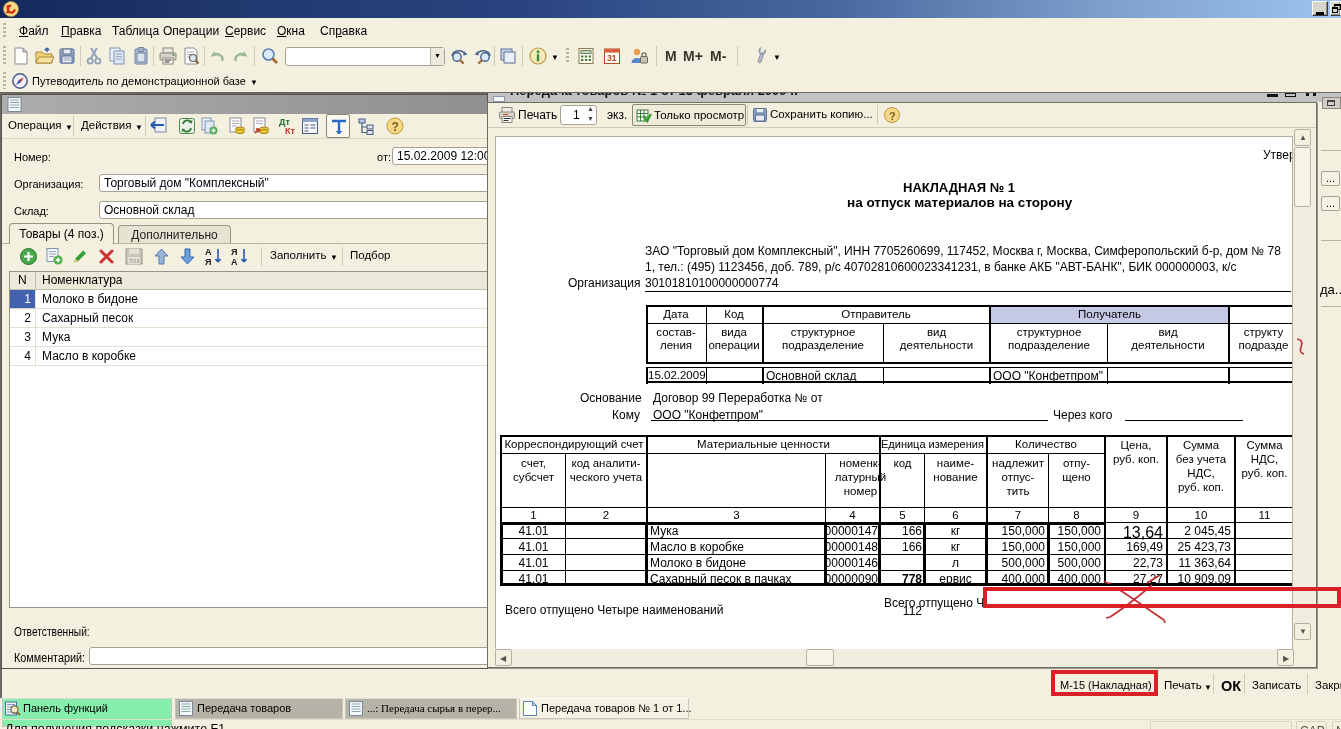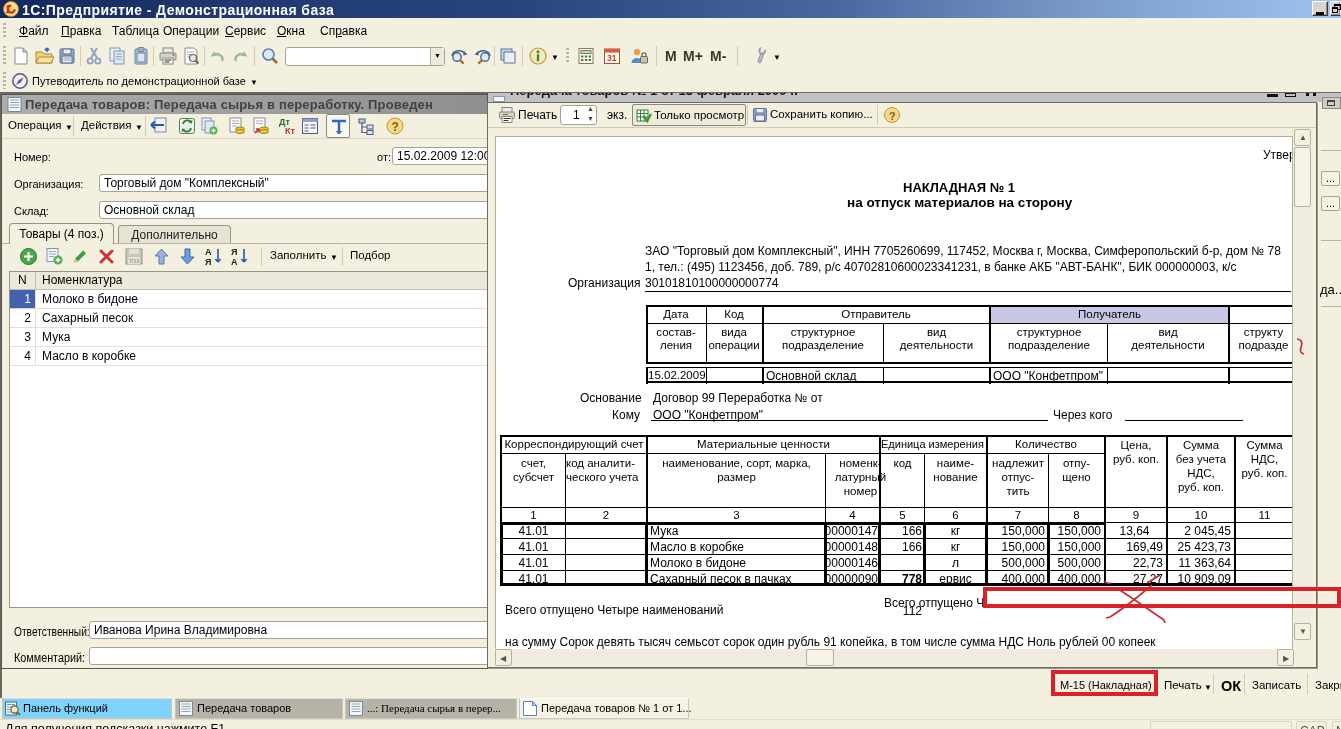--- a/index.html
+++ b/index.html
@@ -16,21 +16,20 @@
 </style></head>
 <body>
 
 <div class="abs" style="left:0;top:0;width:1341px;height:18px;background:linear-gradient(90deg,#15285c 0%,#20396f 18%,#28437e 38%,#49679f 62%,#7d9ecb 82%,#9ec4ef 100%);">
   <svg class="abs" style="left:3px;top:1px" width="16" height="16" viewBox="0 0 16 16">
     <circle cx="8" cy="8" r="7.5" fill="#f8dc8c"></circle>
     <circle cx="8" cy="8" r="7.5" fill="none" stroke="#b98c3a" stroke-width="0.8"></circle>
     <text x="2.2" y="12" font-size="11" font-weight="bold" fill="#cc1f00" font-family="Liberation Sans">1</text>
     <path d="M8.2 3.6 a4.6 4.6 0 1 0 4.6 4.6 l-2.2 0 a2.4 2.4 0 1 1 -2.4 -2.4 z" fill="#d93010"></path>
   </svg>
-  <span class="abs nw" style="left:22px;top:2px;color:#fff;font-weight:bold;font-size:14px;letter-spacing:0.4px;">1С:Предприятие - Демонстрационная база</span>
   <div class="abs" style="left:1312px;top:1px;width:16px;height:15px;background:#d8d5cc;border:1px solid #fff;border-right-color:#3c3c3c;border-bottom-color:#3c3c3c;box-shadow:inset -1px -1px 0 #8a8a8a;">
     <div class="abs" style="left:3px;top:10px;width:8px;height:3px;background:#000;"></div>
   </div>
   <div class="abs" style="left:1330px;top:1px;width:11px;height:15px;background:#d8d5cc;border:1px solid #fff;border-bottom-color:#3c3c3c;box-shadow:inset -1px -1px 0 #8a8a8a;">
     <div class="abs" style="left:3px;top:2px;width:7px;height:6px;border:1px solid #000;border-top-width:2px;"></div>
     <div class="abs" style="left:1px;top:5px;width:6px;height:6px;border:1px solid #000;border-top-width:2px;background:#d8d5cc;"></div>
   </div>
 </div>
 
 <div class="abs" style="left:0;top:18px;width:1341px;height:25px;font-size:12px;">
@@ -186,21 +185,20 @@
 <div class="abs" style="left:0;top:92px;width:1341px;height:2px;background:#696962;"></div>
 <div class="abs" style="left:0;top:92px;width:2px;height:606px;background:#696962;"></div>
 
 <div class="abs" style="left:1px;top:94px;width:489px;height:575px;background:#f3f0e0;border:1px solid #55554d;">
 
   <div class="abs" style="left:0;top:0;width:487px;height:19px;background:linear-gradient(90deg,#adadad,#8f8f8f);">
     <svg class="abs" style="left:5px;top:2px" width="15" height="15" viewBox="0 0 15 15">
         <rect x="1" y="0.5" width="13" height="14" fill="#f4f6fa" stroke="#7a8a9a"></rect>
         <path d="M3 3 h9 M3 5.5 h9 M3 8 h9 M3 10.5 h9" stroke="#8aa" stroke-width="1.2"></path>
       </svg>
-    <span class="abs nw" style="left:23px;top:2px;font-weight:bold;font-size:13px;color:#42423e;letter-spacing:0.15px;">Передача товаров: Передача сырья в переработку. Проведен</span>
   </div>
 
   <div class="abs" style="left:0;top:19px;width:487px;height:25px;border-bottom:1px solid #dad6c0;">
     <span class="abs nw" style="left:6px;top:5px;font-size:11.5px;">Операция</span> 
       <span class="abs" style="left:63px;top:9px;font-size:8px;">▼</span>
     <div class="sep1" style="left:71px;top:2px;height:20px;"></div>
     <span class="abs nw" style="left:79px;top:5px;font-size:11.5px;">Действия</span> 
       <span class="abs" style="left:133px;top:9px;font-size:8px;">▼</span>
     <div class="sep1" style="left:143px;top:2px;height:20px;"></div>
     <svg class="abs" style="left:146px;top:2px" width="20" height="20" viewBox="0 0 20 20">
@@ -341,21 +339,20 @@
     <span class="abs" style="left:32px;top:58px;">Мука</span>
     <div class="abs" style="left:25px;top:56px;width:455px;height:19px;border-bottom:1px solid #e4e0d0;border-left:1px solid #e4e0d0;"></div>
     <div class="abs" style="left:0;top:75px;width:25px;height:19px;border-bottom:1px solid #e4e0d0;">
         <span class="abs" style="right:4px;top:2px;">4</span>
       </div>
     <span class="abs" style="left:32px;top:77px;">Масло в коробке</span>
     <div class="abs" style="left:25px;top:75px;width:455px;height:19px;border-bottom:1px solid #e4e0d0;border-left:1px solid #e4e0d0;"></div>
   </div>
 
   <span class="lbl" style="left:12px;top:529px;transform:scaleX(0.85);transform-origin:0 0;font-size:12px;">Ответственный:</span>
-  <div class="input" style="left:87px;top:526px;width:400px;">Иванова Ирина Владимировна</div>
   <span class="lbl" style="left:12px;top:555px;font-size:12px;transform:scaleX(0.9);transform-origin:0 0;">Комментарий:</span>
   <div class="input" style="left:87px;top:552px;width:400px;"></div>
 </div>
 
 <div class="abs" style="left:487px;top:93px;width:854px;height:9px;background:#c2c2c2;border-left:1px solid #55554d;overflow:hidden;">
   <div class="abs" style="left:5px;top:3px;width:12px;height:6px;background:#f6f8fb;border:1px solid #8a98a8;"></div>
   <span class="abs nw" style="left:22px;top:-10px;font-weight:bold;font-size:13px;color:#111;">Передача товаров № 1 от 15 февраля 2009 г.</span>
   <div class="abs" style="left:779px;top:1px;width:11px;height:3px;background:#111;"></div>
   <div class="abs" style="left:797px;top:0px;width:11px;height:4px;border:1px solid #111;background:#c2c2c2;"></div>
   <div class="abs" style="left:818px;top:0px;width:3px;height:3px;background:#111;"></div>
@@ -491,22 +488,21 @@
 
       <span class="abs" style="left:2px;top:3px;width:144px;text-align:center;">Корреспондирующий счет</span>
       <span class="abs" style="left:148px;top:3px;width:231px;text-align:center;">Материальные ценности</span>
       <span class="abs" style="left:381px;top:3px;width:105px;text-align:left;font-size:11px;white-space:nowrap;">Единица измерения</span>
       <span class="abs" style="left:488px;top:3px;width:116px;text-align:center;">Количество</span>
       <div class="abs" style="left:606px;top:3px;width:60px;text-align:center;line-height:14px;">Цена,<br>руб. коп.</div>
       <div class="abs" style="left:668px;top:3px;width:66px;text-align:center;line-height:14px;">Сумма<br>без учета<br>НДС,<br>руб. коп.</div>
       <div class="abs" style="left:736px;top:3px;width:57px;text-align:center;line-height:14px;">Сумма<br>НДС,<br>руб. коп.</div>
 
       <div class="abs" style="left:2px;top:21px;width:63px;text-align:center;line-height:14px;">счет,<br>субсчет</div>
-      <div class="abs" style="left:66px;top:21px;width:80px;text-align:left;line-height:14px;">код аналити-<br>ческого учета</div>
-      <div class="abs" style="left:148px;top:21px;width:177px;text-align:center;line-height:14px;">наименование, сорт, марка,<br>размер</div>
+      <div class="abs" style="left:66px;top:21px;width:80px;text-align:center;line-height:14px;">код аналити-<br>ческого учета</div>
       <div class="abs" style="left:326px;top:21px;width:53px;text-align:center;line-height:14px;margin-left:8px;">номенк-<br>латурный<br>номер</div>
       <div class="abs" style="left:381px;top:21px;width:43px;text-align:center;line-height:14px;">код</div>
       <div class="abs" style="left:425px;top:21px;width:61px;text-align:center;line-height:14px;">наиме-<br>нование</div>
       <div class="abs" style="left:488px;top:21px;width:60px;text-align:center;line-height:14px;">надлежит<br>отпус-<br>тить</div>
       <div class="abs" style="left:549px;top:21px;width:55px;text-align:center;line-height:14px;">отпу-<br>щено</div>
 
       <span class="abs" style="left:2px;top:74px;width:63px;text-align:center;">1</span>
       <span class="abs" style="left:66px;top:74px;width:80px;text-align:center;">2</span>
       <span class="abs" style="left:148px;top:74px;width:177px;text-align:center;">3</span>
       <span class="abs" style="left:326px;top:74px;width:53px;text-align:center;">4</span>
@@ -517,21 +513,21 @@
       <span class="abs" style="left:606px;top:74px;width:60px;text-align:center;">9</span>
       <span class="abs" style="left:668px;top:74px;width:66px;text-align:center;">10</span>
       <span class="abs" style="left:736px;top:74px;width:57px;text-align:center;">11</span>
       <div class="abs" style="left:2px;top:89px;width:63px;text-align:center;font-size:12px;">41.01</div>
       <div class="abs nw" style="left:150px;top:89px;font-size:12px;">Мука</div>
       <div class="abs" style="left:327px;top:89px;width:51px;text-align:right;overflow:hidden;font-size:12px;direction:rtl;">000000147</div>
       <div class="abs" style="left:381px;top:89px;width:41px;text-align:right;font-size:12px;">166</div>
       <div class="abs" style="left:425px;top:89px;width:61px;text-align:center;font-size:12px;">кг</div>
       <div class="abs" style="left:488px;top:89px;width:57px;text-align:right;font-size:12px;">150,000</div>
       <div class="abs" style="left:549px;top:89px;width:52px;text-align:right;font-size:12px;">150,000</div>
-      <div class="abs" style="left:606px;top:89px;width:57px;text-align:center;font-size:12px;">13,64</div>
+      <div class="abs" style="left:606px;top:89px;width:57px;text-align:right;font-size:16px;">13,64</div>
       <div class="abs" style="left:668px;top:89px;width:63px;text-align:right;font-size:12px;">2 045,45</div>
       <div class="abs" style="left:2px;top:105px;width:63px;text-align:center;font-size:12px;">41.01</div>
       <div class="abs nw" style="left:150px;top:105px;font-size:12px;">Масло в коробке</div>
       <div class="abs" style="left:327px;top:105px;width:51px;text-align:right;overflow:hidden;font-size:12px;direction:rtl;">000000148</div>
       <div class="abs" style="left:381px;top:105px;width:41px;text-align:right;font-size:12px;">166</div>
       <div class="abs" style="left:425px;top:105px;width:61px;text-align:center;font-size:12px;">кг</div>
       <div class="abs" style="left:488px;top:105px;width:57px;text-align:right;font-size:12px;">150,000</div>
       <div class="abs" style="left:549px;top:105px;width:52px;text-align:right;font-size:12px;">150,000</div>
       <div class="abs" style="left:606px;top:105px;width:57px;text-align:right;font-size:12px;">169,49</div>
       <div class="abs" style="left:668px;top:105px;width:63px;text-align:right;font-size:12px;">25 423,73</div>
@@ -549,21 +545,20 @@
       <div class="abs" style="left:327px;top:137px;width:51px;text-align:right;overflow:hidden;font-size:12px;direction:rtl;">000000090</div>
       <div class="abs" style="left:381px;top:137px;width:41px;text-align:right;font-size:12px;font-weight:bold;">778</div>
       <div class="abs" style="left:425px;top:137px;width:61px;text-align:center;font-size:12px;">ервис</div>
       <div class="abs" style="left:488px;top:137px;width:57px;text-align:right;font-size:12px;">400,000</div>
       <div class="abs" style="left:549px;top:137px;width:52px;text-align:right;font-size:12px;">400,000</div>
       <div class="abs" style="left:606px;top:137px;width:57px;text-align:right;font-size:12px;">27,27</div>
       <div class="abs" style="left:668px;top:137px;width:63px;text-align:right;font-size:12px;">10 909,09</div>
     </div>
     <span class="inv" style="left:388px;top:459px;">Всего отпущено Ч</span>
     <span class="inv" style="left:9px;top:466px;">Всего отпущено Четыре  наименований</span>
-    <span class="inv" style="left:9px;top:498px;font-size:12px;">на сумму Сорок девять тысяч семьсот сорок один рубль 91 копейка, в том числе сумма НДС Ноль рублей 00 копеек</span>
   </div>
 
   <div class="abs" style="left:806px;top:26px;width:17px;height:512px;background:#f0edde;">
     <div class="abs" style="left:0;top:0;width:17px;height:17px;background:#f3f0e0;border:1px solid #b5b1a0;border-radius:2px;">
         <span class="abs" style="left:4px;top:3px;font-size:8px;color:#555;">▲</span>
       </div>
     <div class="abs" style="left:0;top:18px;width:17px;height:60px;background:#f7f4e6;border:1px solid #b5b1a0;border-radius:2px;"></div>
     <div class="abs" style="left:0;top:494px;width:17px;height:17px;background:#f3f0e0;border:1px solid #b5b1a0;border-radius:2px;">
         <span class="abs" style="left:4px;top:3px;font-size:8px;color:#555;">▼</span>
       </div>
@@ -595,21 +590,21 @@
     <span class="abs" style="left:304px;top:13px;font-size:8px;">▼</span>
   <div class="sep1" style="left:313px;top:4px;height:20px;"></div>
   <span class="abs nw" style="left:321px;top:8px;font-weight:bold;font-size:14.5px;">ОК</span>
   <div class="sep1" style="left:344px;top:4px;height:20px;"></div>
   <span class="abs nw" style="left:352px;top:9px;">Записать</span>
   <div class="sep1" style="left:407px;top:4px;height:20px;"></div>
   <span class="abs nw" style="left:415px;top:9px;">Закрыть</span>
 </div>
 
 <div class="abs" style="left:0;top:698px;width:1341px;height:21px;font-size:11px;">
-  <div class="abs" style="left:2px;top:0;width:170px;height:21px;background:#7dd3fc;border:1px solid #c8c5bb;border-top-color:#dedbd2;">
+  <div class="abs" style="left:2px;top:0;width:170px;height:29px;background:#86efac;border:1px solid #c8c5bb;border-top-color:#dedbd2;">
     <svg class="abs" style="left:2px;top:2px" width="16" height="15" viewBox="0 0 16 15">
         <rect x="0.5" y="1" width="11" height="13" fill="#eef2fa" stroke="#4a6aaa"></rect>
         <path d="M2 3.5 h8 M2 6 h8 M2 8.5 h8 M2 11 h8" stroke="#7a96c8" stroke-width="1"></path>
         <circle cx="9.5" cy="8.5" r="3.6" fill="#f2e8c8" stroke="#6a5a28" stroke-width="1.1"></circle>
         <path d="M12 11 l3 3" stroke="#8a6a30" stroke-width="1.8"></path>
       </svg>
     <span class="abs nw" style="left:20px;top:3px;">Панель функций</span>
   </div>
   <div class="abs" style="left:175px;top:0;width:168px;height:21px;background:#b5b2a8;border:1px solid #c8c5bb;border-top-color:#dedbd2;">
     <svg class="abs" style="left:3px;top:2px" width="14" height="15" viewBox="0 0 14 15">

